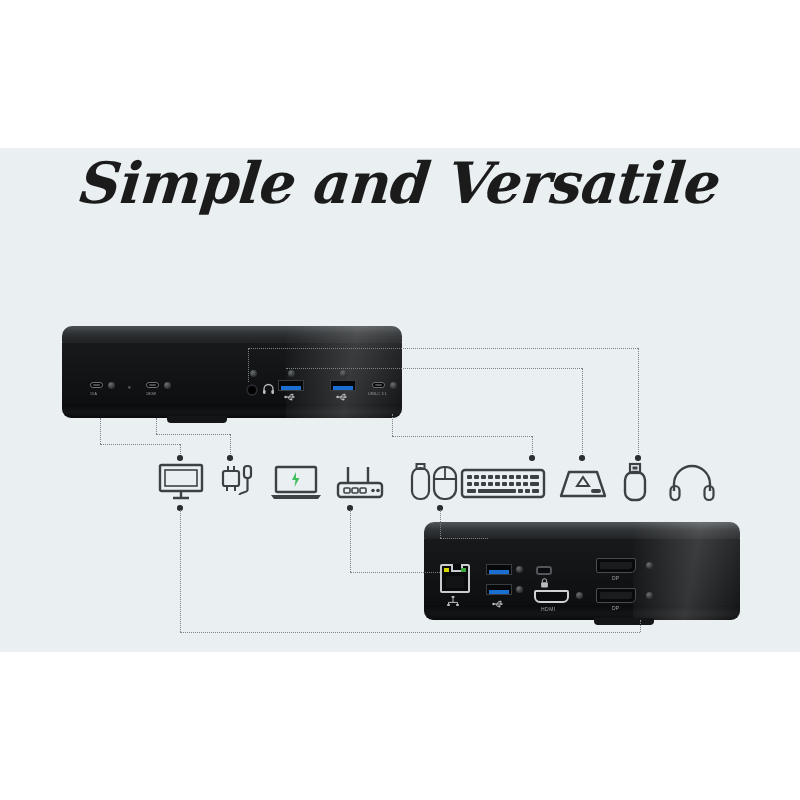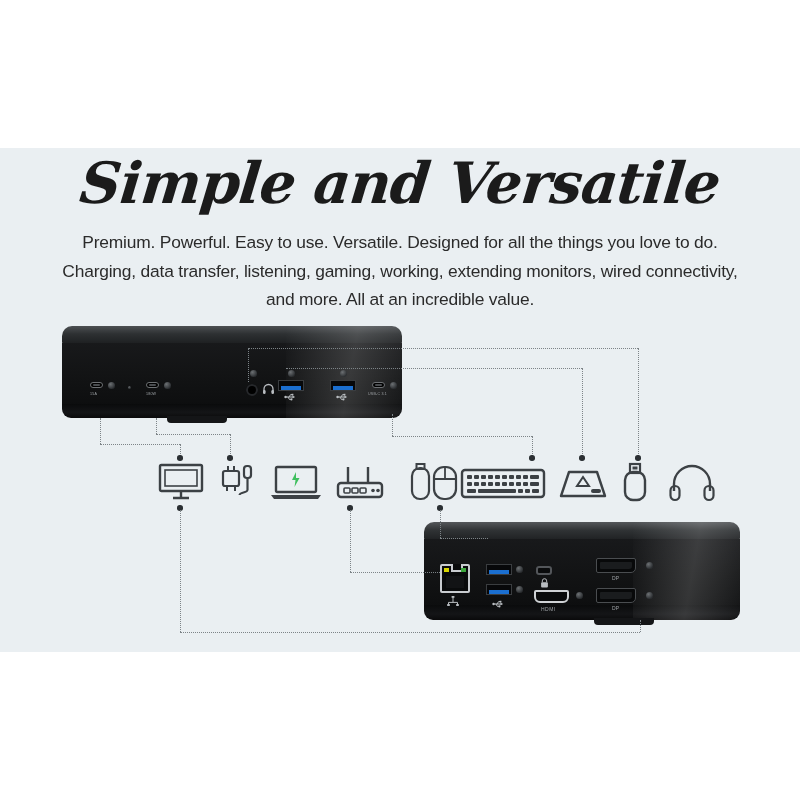--- a/index.html
+++ b/index.html
@@ -137,21 +137,20 @@
   .ico svg{display:block;}
 </style>
 </head>
 <body>
 
 <div id="stage">
 
   <div class="panel"></div>
 
   <div class="headline">Simple and Versatile</div>
-  <div class="subcopy">Premium. Powerful. Easy to use. Versatile. Designed for all the things you love to do. Charging, data transfer, listening, gaming, working, extending monitors, wired connectivity, and more. All at an incredible value.</div>
 
   <div class="dock" style="left:62px;top:326px;width:340px;height:92px;">
     <div class="top"></div>
     <div class="face" style="top:17px;height:63px;"></div>
     <div class="base" style="top:78px;height:14px;"></div>
     <div class="gloss"></div>
     <div class="foot" style="left:105px;width:60px;"></div>
 
     <div class="usbc" style="left:28px;top:56px;"></div>
     <div class="screw" style="left:46px;top:56px;"></div>

